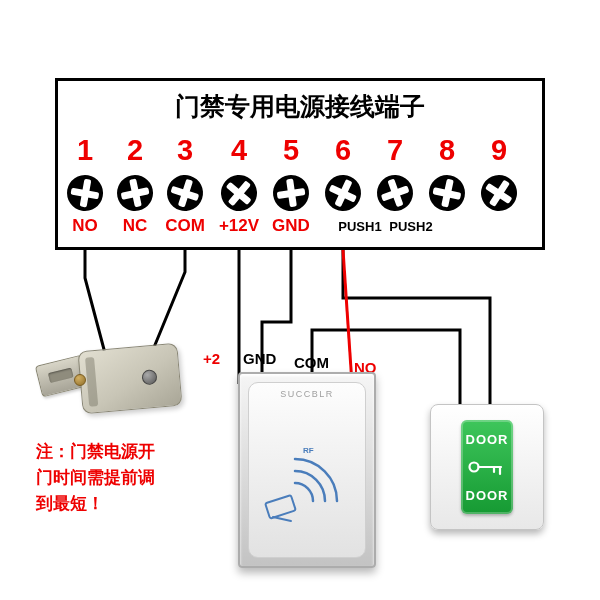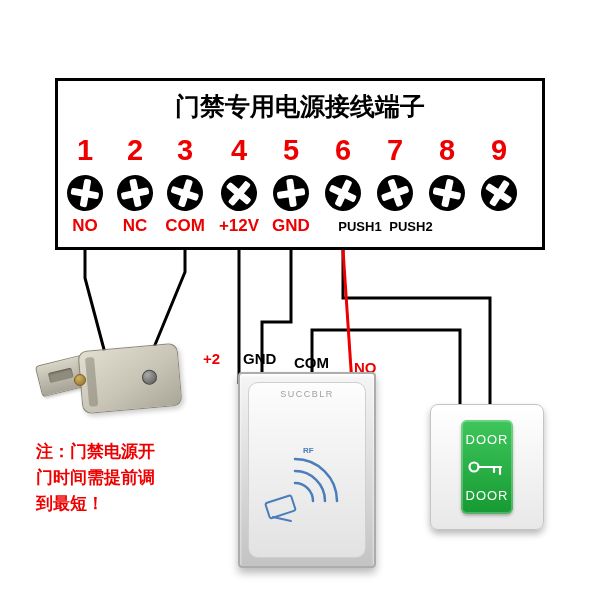--- a/index.html
+++ b/index.html
@@ -76,21 +76,21 @@
     font-family:"Liberation Sans",sans-serif;}
 
   
   .exit-plate{position:absolute;left:430px;top:392px;width:112px;height:124px;border-radius:8px;
     background:linear-gradient(180deg,#ffffff,#e8e8e8);border:1px solid #c4c4c4;
     box-shadow:0 4px 7px rgba(0,0,0,.28);}
   .exit-green{position:absolute;left:30px;top:15px;width:52px;height:94px;border-radius:6px;
     background:linear-gradient(180deg,#3ec65b,var(--green,#169a33));
     box-shadow:inset 0 0 0 2px rgba(255,255,255,.25), 0 2px 3px rgba(0,0,0,.25);
     display:flex;flex-direction:column;align-items:center;justify-content:space-evenly;
-    color:#fff;font-weight:normal;}
+    color:#fff;font-weight:bold;}
   .exit-word{font-size:13px;letter-spacing:1px;}
   .key-stroke{fill:none;stroke:#fff;stroke-width:2.2;stroke-linecap:round;}
 
   
   .note{position:absolute;left:36px;top:426px;width:180px;color:var(--red,#ee0000);
     font-size:17px;line-height:26px;font-weight:bold;}
 </style>
 </head>
 <body>
 

